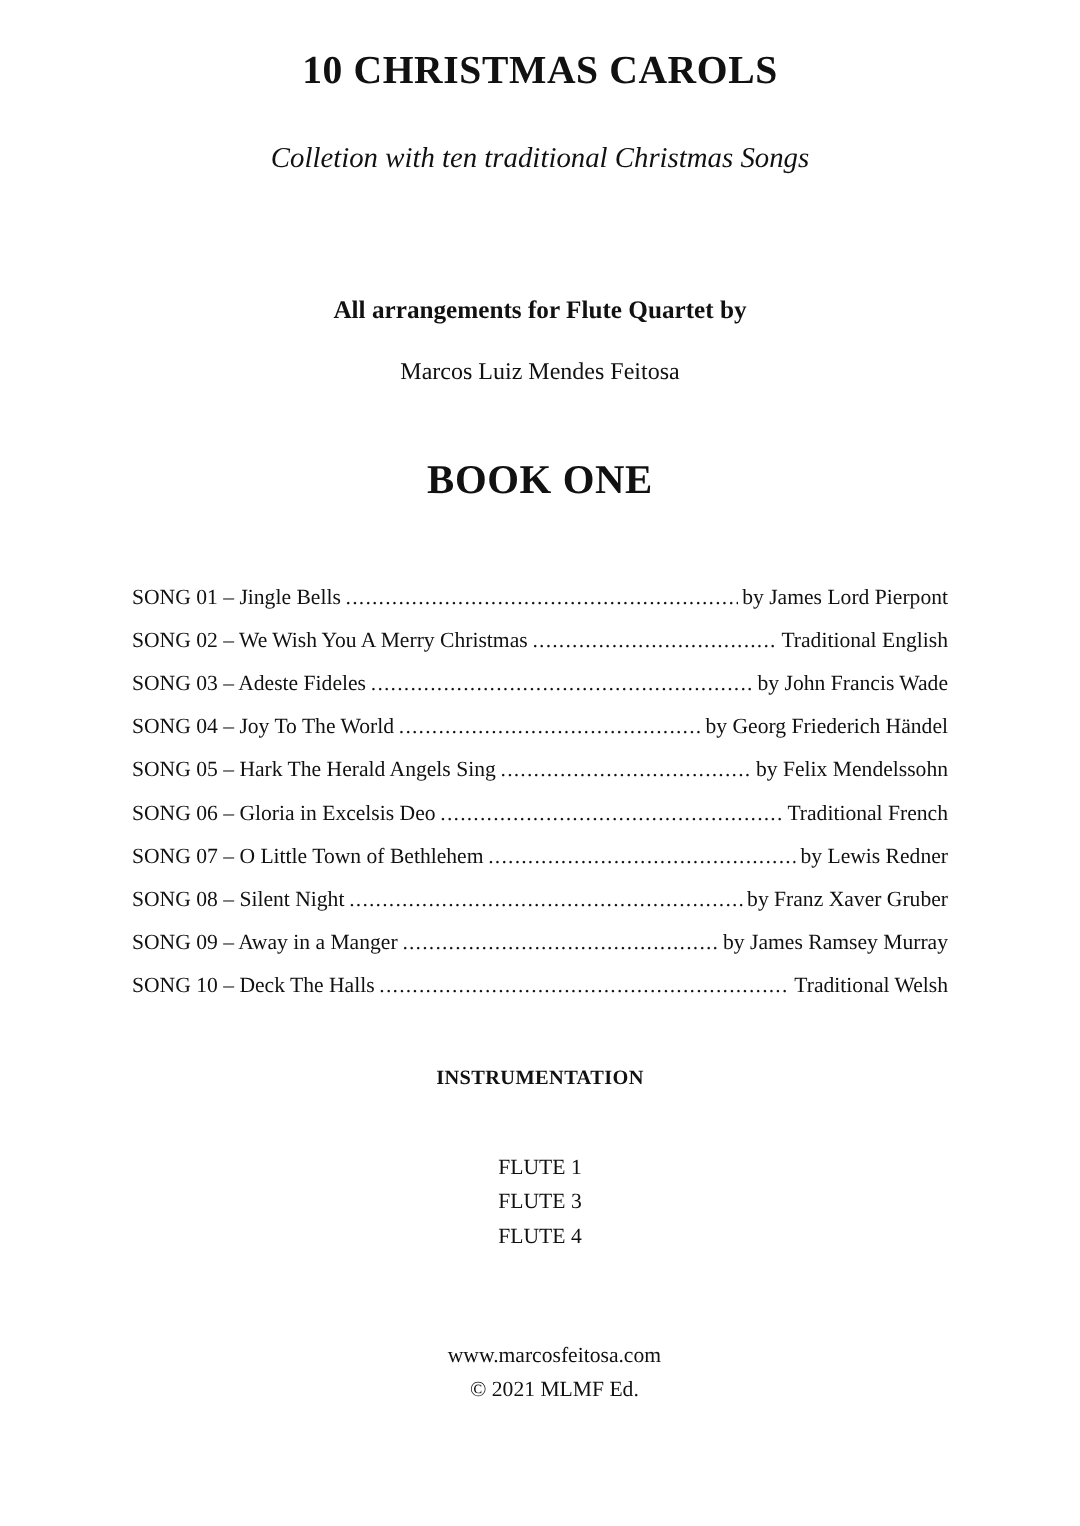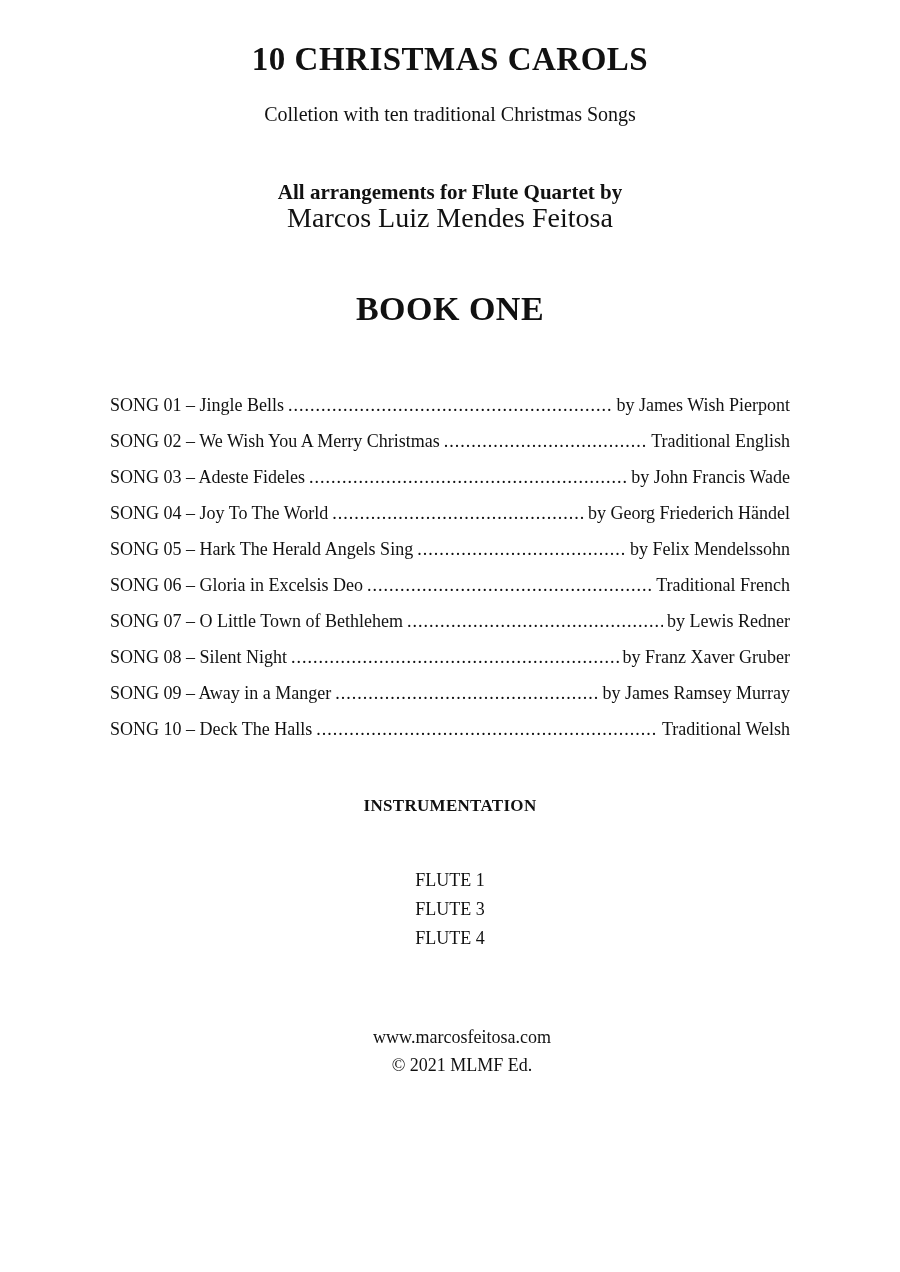--- a/index.html
+++ b/index.html
@@ -17,32 +17,34 @@
   .center { text-align: center; }
 
   .title {
     margin-top: 40px;
     font-size: 33px;
     line-height: 38px;
     font-weight: bold;
     letter-spacing: 0.5px;
   }
   .subtitle {
-    margin-top: 23px;
-    font-size: 20px;
+    margin-top: 41px;
+    font-size: 24px;
     line-height: 26px;
+    font-style: italic;
   }
   .arranger-line {
-    margin-top: 52px;
+    margin-top: 100px;
     font-size: 21px;
     line-height: 26px;
     font-weight: bold;
   }
   .author {
-    font-size: 28px;
+    margin-top: 26px;
+    font-size: 20px;
     line-height: 26px;
   }
   .book-title {
     margin-top: 58px;
     font-size: 34px;
     line-height: 40px;
     font-weight: bold;
     letter-spacing: 0.5px;
   }
 
@@ -98,21 +100,21 @@
   <div class="arranger-line center">All arrangements for Flute Quartet by</div>
 
   <div class="author center">Marcos Luiz Mendes Feitosa</div>
 
   <div class="book-title center">BOOK ONE</div>
 
   <div class="toc">
     <div class="toc-row">
       <span class="toc-label">SONG 01 – Jingle Bells</span>
       <span class="toc-dots">............................................................................................................................................................................................................................................................................................................</span>
-      <span class="toc-attr">by James Wish Pierpont</span>
+      <span class="toc-attr">by James Lord Pierpont</span>
     </div>
     <div class="toc-row">
       <span class="toc-label">SONG 02 – We Wish You A Merry Christmas</span>
       <span class="toc-dots">............................................................................................................................................................................................................................................................................................................</span>
       <span class="toc-attr">Traditional English</span>
     </div>
     <div class="toc-row">
       <span class="toc-label">SONG 03 – Adeste Fideles</span>
       <span class="toc-dots">............................................................................................................................................................................................................................................................................................................</span>
       <span class="toc-attr">by John Francis Wade</span>

